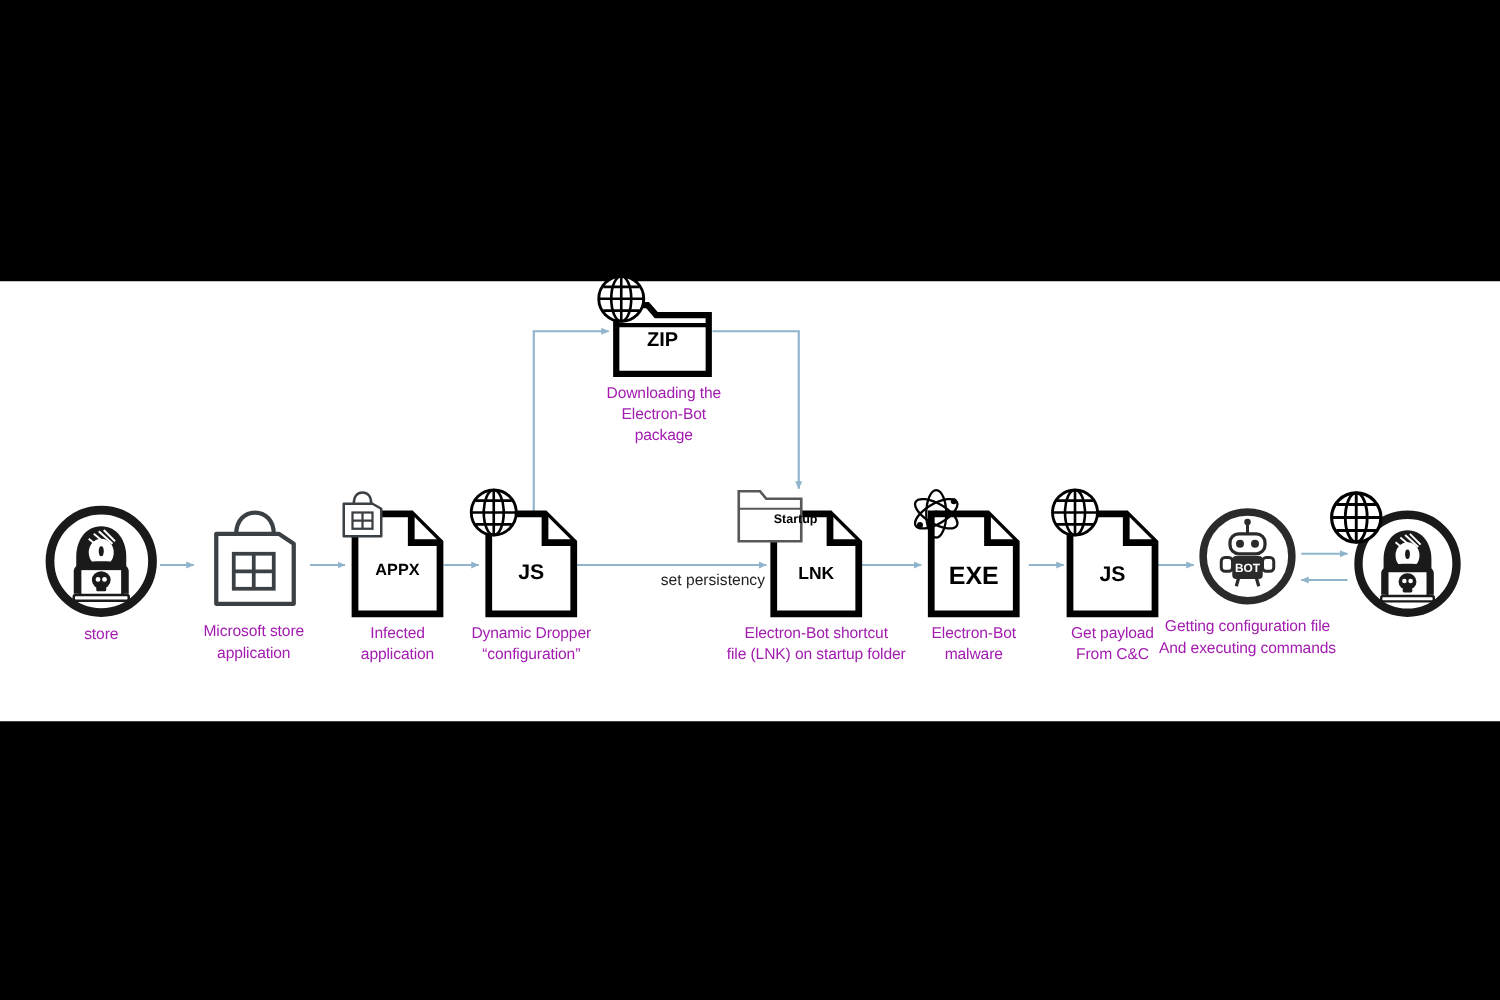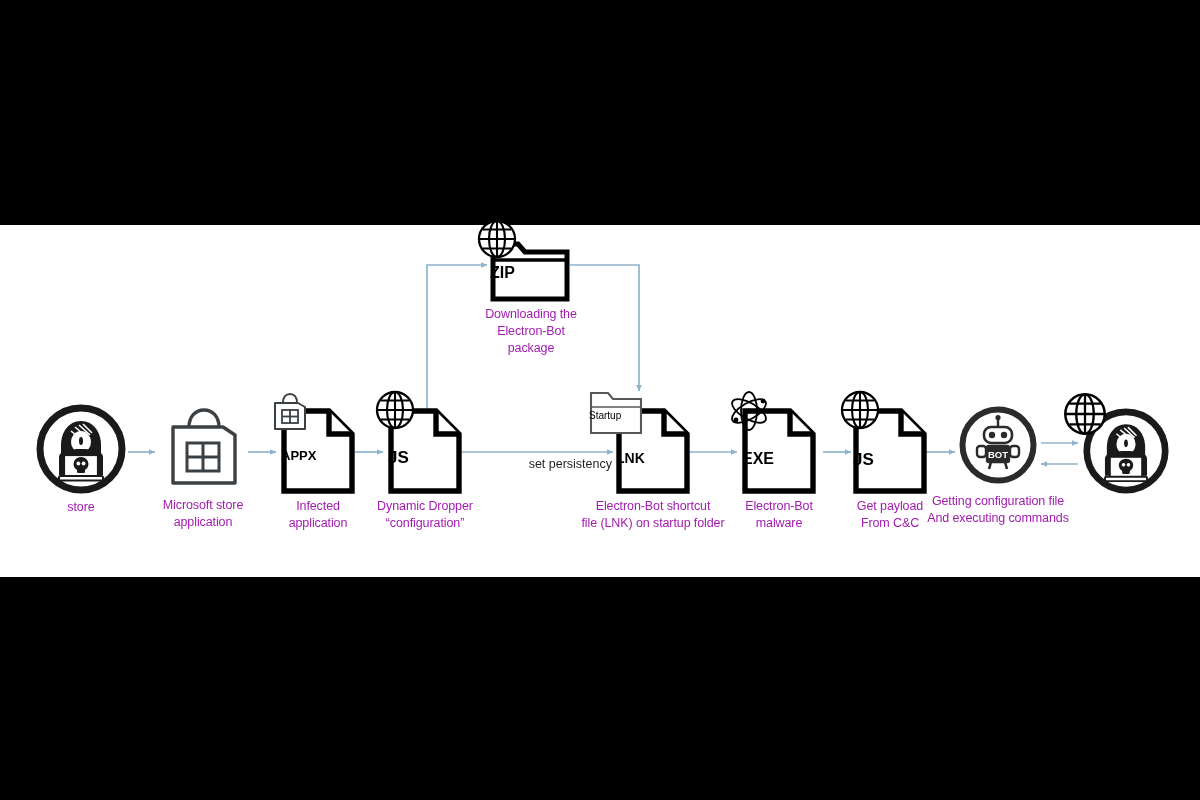--- a/index.html
+++ b/index.html
@@ -23,21 +23,21 @@
     position:absolute; text-align:center;
     font-size:12.5px; line-height:17px; color:#a21caf;
     font-family:"Liberation Sans", sans-serif;
     white-space:pre-line; letter-spacing:-0.1px;
   }
 
   
   .filewrap { position:absolute; }
   .filewrap svg { display:block; overflow:visible; }
   .filelabel {
-    position:absolute; width:100%; 
+    position:absolute; width:100%; text-align:center;
     font-weight:bold; color:#000;
     font-family:"Liberation Sans", sans-serif;
   }
 
   
   .edgelabel {
     position:absolute; font-size:12.5px; color:#231f20;
     font-family:"Liberation Sans", sans-serif; text-align:right;
   }
 
@@ -209,34 +209,34 @@
           <path d="M3 3 L48 3 L71 26 L71 83 L3 83 Z" fill="#ffffff" stroke="#000" stroke-width="5.4" stroke-linejoin="miter"></path>
           <path d="M48 3 L48 26 L71 26" fill="#ffffff" stroke="#000" stroke-width="5.4" stroke-linejoin="miter"></path>
         </svg>
         <div class="filelabel" style="top:42px; font-size:14px;">LNK</div>
       </div>
       <div class="ico" style="left:-27px; top:-23px;">
         <svg width="54" height="52" viewBox="0 0 54 52">
           <path d="M2 8 L19 8 L24 14 L52 14 L52 48 L2 48 Z" fill="#ffffff" stroke="#57585a" stroke-width="2.1" stroke-linejoin="miter"></path>
           <line x1="2" y1="22" x2="52" y2="22" stroke="#57585a" stroke-width="1.6"></line>
         </svg>
-        <div style="position:absolute; left:0; top:25px; width:54px; text-align:left;
-                    font-size:10px; font-weight:normal; color:#000; font-family:'Liberation Sans',sans-serif;">Startup</div>
+        <div style="position:absolute; left:11px; top:25px; width:54px; text-align:right;
+                    font-size:10px; font-weight:bold; color:#000; font-family:'Liberation Sans',sans-serif;">Startup</div>
       </div>
       <div class="caption" style="left:-60px; top:90px; width:194px;">Electron-Bot shortcut
 file (LNK) on startup folder</div>
     </div>
 
     <div class="node" style="left:742px; top:183px;">
       <div class="filewrap">
         <svg width="74" height="86" viewBox="0 0 74 86">
           <path d="M3 3 L48 3 L71 26 L71 83 L3 83 Z" fill="#ffffff" stroke="#000" stroke-width="5.4" stroke-linejoin="miter"></path>
           <path d="M48 3 L48 26 L71 26" fill="#ffffff" stroke="#000" stroke-width="5.4" stroke-linejoin="miter"></path>
         </svg>
-        <div class="filelabel" style="top:42px; font-size:16px;">EXE</div>
+        <div class="filelabel" style="top:42px; font-size:20px;">EXE</div>
       </div>
       <div class="ico" style="left:-16px; top:-20px;">
         <svg width="46" height="46" viewBox="0 0 46 46">
           <g fill="none" stroke="#000" stroke-width="1.8">
             <ellipse cx="23" cy="23" rx="19" ry="8" transform="rotate(30 23 23)"></ellipse>
             <ellipse cx="23" cy="23" rx="19" ry="8" transform="rotate(-30 23 23)"></ellipse>
             <ellipse cx="23" cy="23" rx="19" ry="8" transform="rotate(90 23 23)"></ellipse>
           </g>
           <circle cx="23" cy="23" r="2.6" fill="#000"></circle>
           <circle cx="37" cy="13" r="2.4" fill="#000"></circle>

